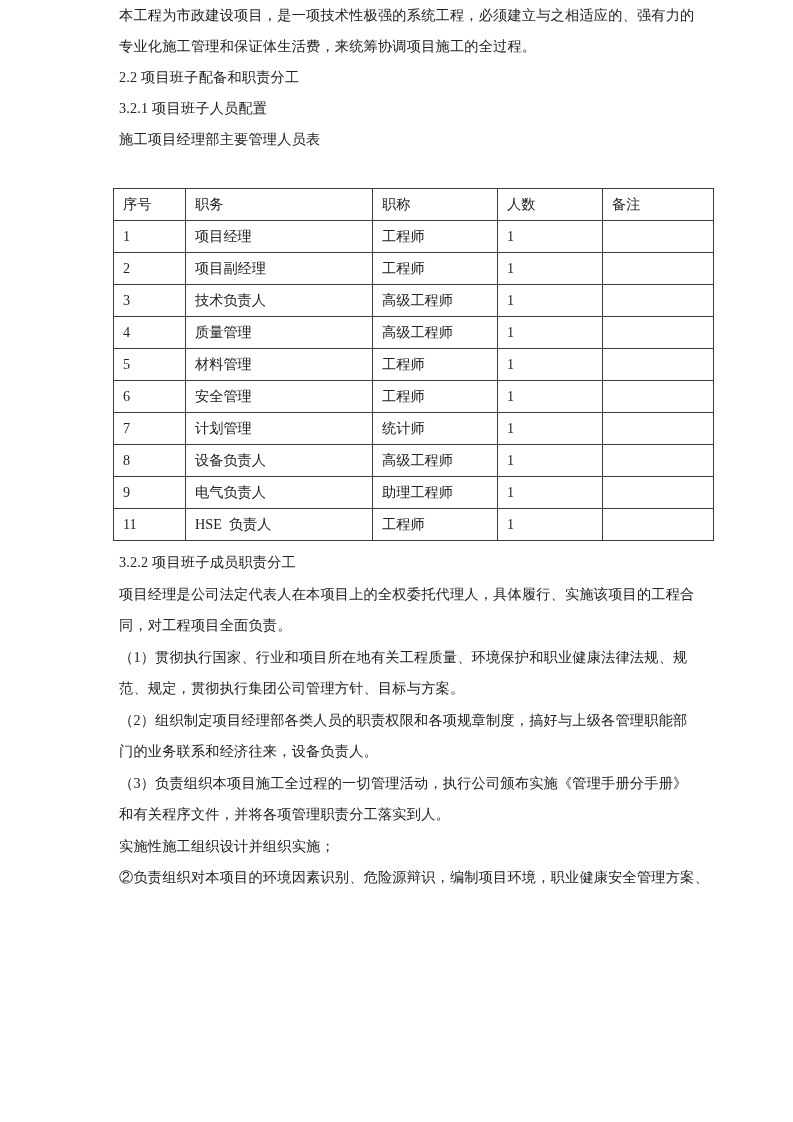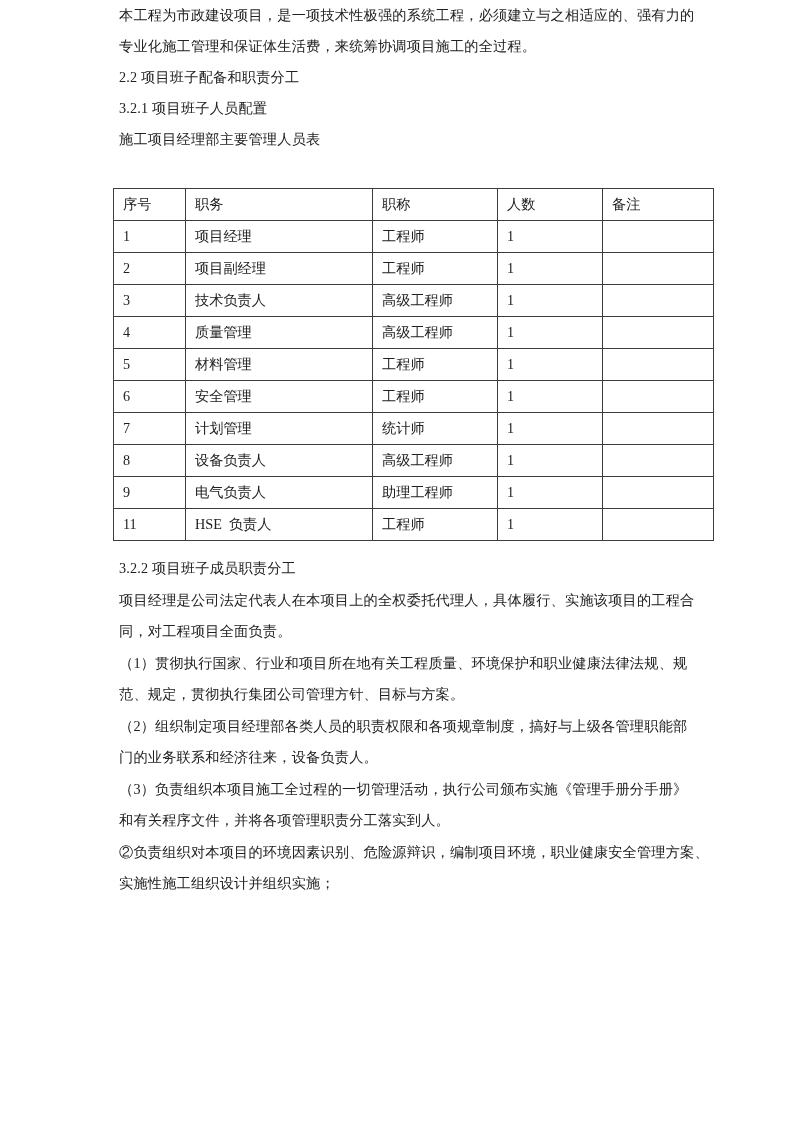--- a/index.html
+++ b/index.html
@@ -11,21 +11,21 @@
     background: #ffffff;
     overflow: hidden;
     font-family: "Liberation Serif", "DejaVu Serif", serif;
     color: #212121;
   }
   .text-col {
     padding-left: 119px;
     padding-right: 70px;
   }
   #blocks-top { }
-  #blocks-bottom { margin-top: 12px; }
+  #blocks-bottom { margin-top: 6px; }
   .line {
     height: 31px;
     line-height: 31px;
     font-size: 14.2px;
     white-space: pre;
     letter-spacing: 0.2px;
   }
   #blocks-bottom .line {
     height: 31.5px;
     line-height: 31.5px;
@@ -155,16 +155,16 @@
   <div id="blocks-bottom" class="text-col">
       <div class="line">3.2.2 项目班子成员职责分工</div>
       <div class="line">项目经理是公司法定代表人在本项目上的全权委托代理人，具体履行、实施该项目的工程合</div>
       <div class="line">同，对工程项目全面负责。</div>
       <div class="line">（1）贯彻执行国家、行业和项目所在地有关工程质量、环境保护和职业健康法律法规、规</div>
       <div class="line">范、规定，贯彻执行集团公司管理方针、目标与方案。</div>
       <div class="line">（2）组织制定项目经理部各类人员的职责权限和各项规章制度，搞好与上级各管理职能部</div>
       <div class="line">门的业务联系和经济往来，设备负责人。</div>
       <div class="line">（3）负责组织本项目施工全过程的一切管理活动，执行公司颁布实施《管理手册分手册》</div>
       <div class="line">和有关程序文件，并将各项管理职责分工落实到人。</div>
+      <div class="line">实施性施工组织设计并组织实施；</div>
       <div class="line">②负责组织对本项目的环境因素识别、危险源辩识，编制项目环境，职业健康安全管理方案、</div>
-      <div class="line">实施性施工组织设计并组织实施；</div>
     </div>
 </div>
 
 </body></html>

